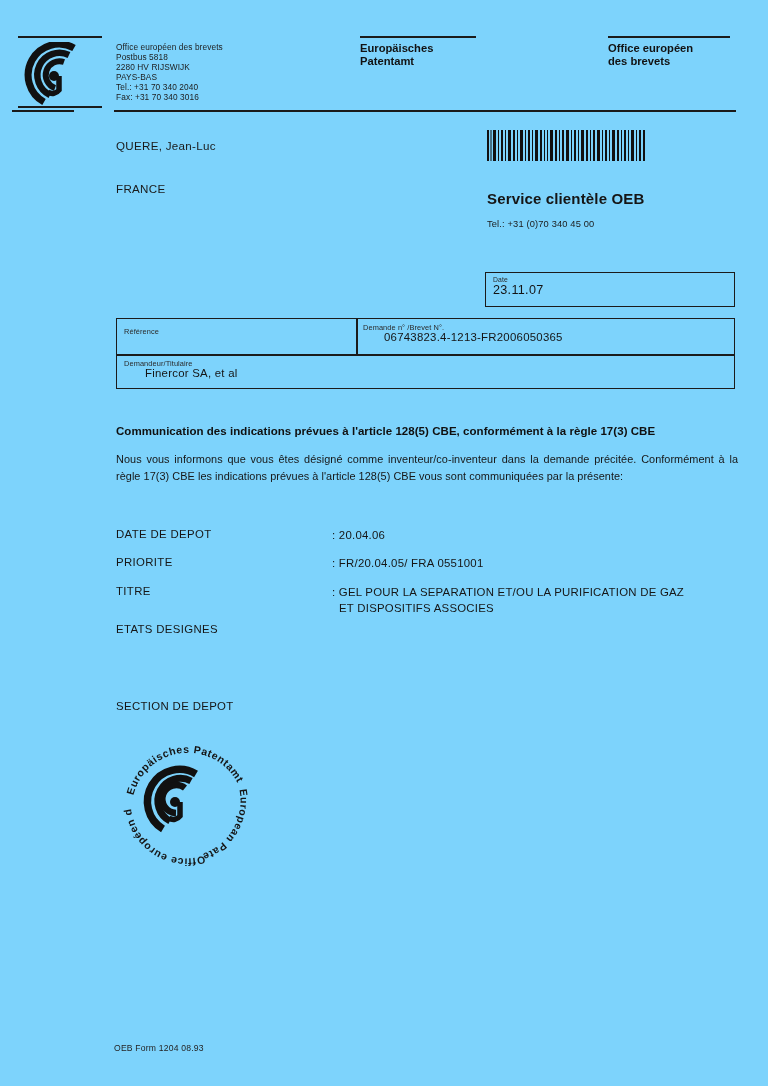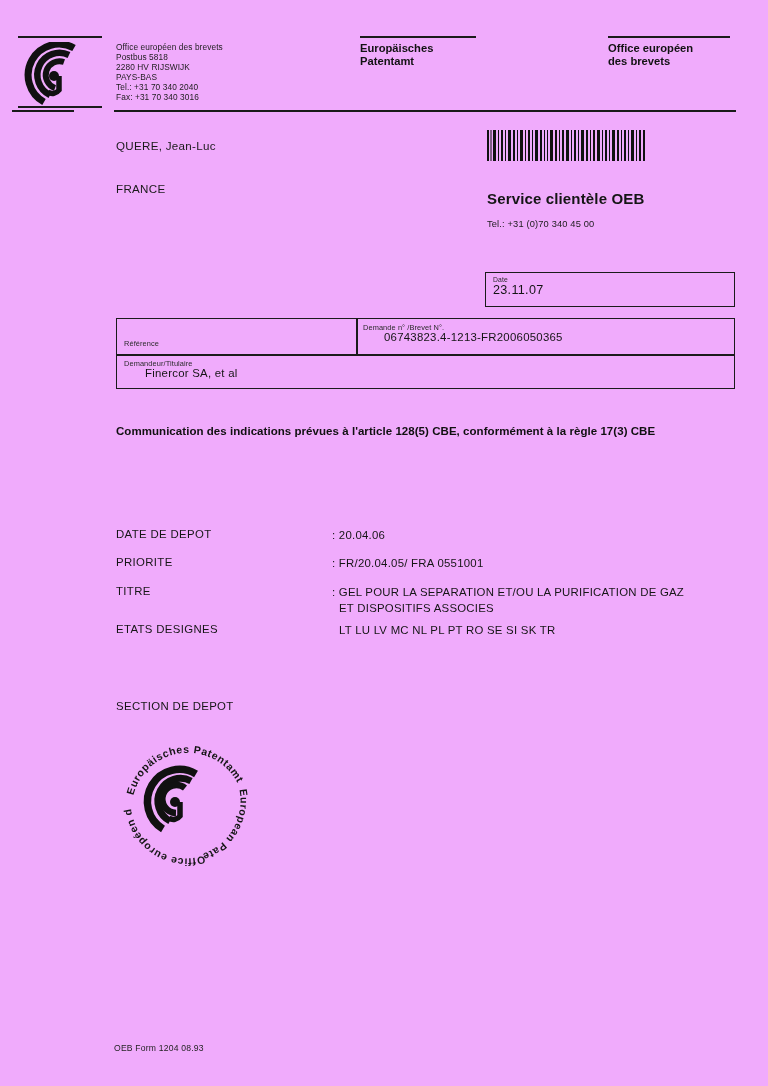--- a/index.html
+++ b/index.html
@@ -9,21 +9,21 @@
     background: #ffffff;
   }
   body {
     font-family: "Liberation Sans", sans-serif;
     color: #141414;
   }
   #page {
     position: relative;
     width: 768px;
     height: 1086px;
-    background: #f0abfc;
+    background: #7dd3fc;
     overflow: hidden;
   }
   .rule { position: absolute; background: #1a1a1a; }
 
   
   .logo-box {
     position: absolute;
     left: 18px;
     top: 36px;
     width: 84px;
@@ -117,21 +117,21 @@
     background: #1b1b1b;
   }
   .cell-label {
     position: absolute;
     font-size: 7.4px; color: #2a2a2a; letter-spacing: .1px; white-space: nowrap;
   }
   .cell-value {
     position: absolute;
     font-size: 11.4px; color: #151515; letter-spacing: .25px; white-space: nowrap; padding-left: 21px;
   }
-  #ref-label  { left: 7px;   top: 20px; }
+  #ref-label  { left: 7px;   top: 8px; }
   #app-label  { left: 246px; top: 4px; }
   #app-value  { left: 246px; top: 12px; }
   #hold-label { left: 7px;   top: 40px; }
   #hold-value { left: 7px;   top: 48px; }
 
   
   .doc-title {
     position: absolute; left: 116px; top: 425px; width: 624px;
     font-size: 11.5px; font-weight: bold; color: #101010; letter-spacing: .05px;
   }
@@ -268,20 +268,21 @@
     <span class="cell-label" id="ref-label">Référence</span>
 
     <span class="cell-label" id="app-label">Demande n° /Brevet N°.</span>
     <span class="cell-value" id="app-value">06743823.4-1213-FR2006050365</span>
 
     <span class="cell-label" id="hold-label">Demandeur/Titulaire</span>
     <span class="cell-value" id="hold-value">Finercor SA, et al</span>
   </div>
 
   <div class="doc-title">Communication des indications prévues à l'article 128(5) CBE, conformément à la règle 17(3) CBE</div>
+  <div class="para">Nous vous informons que vous êtes désigné comme inventeur/co-inventeur dans la demande précitée. Conformément à la règle 17(3) CBE les indications prévues à l'article 128(5) CBE vous sont communiquées par la présente:</div>
 
   <div class="field-row" style="top:528px">
     <span class="field-label">DATE DE DEPOT</span>
     <span class="field-value">: 20.04.06</span>
   </div>
 
   <div class="field-row" style="top:556px">
     <span class="field-label">PRIORITE</span>
     <span class="field-value">: FR/20.04.05/ FRA 0551001</span>
   </div>
@@ -290,21 +291,20 @@
     <span class="field-label">TITRE</span>
     <span class="field-value">
       <span>: GEL POUR LA SEPARATION ET/OU LA PURIFICATION DE GAZ</span>
       <span class="cont">ET DISPOSITIFS ASSOCIES</span>
     </span>
   </div>
 
   <div class="field-row" style="top:623px">
     <span class="field-label">ETATS DESIGNES</span>
     <span class="field-value">
-      <span class="cont">LT LU LV MC NL PL PT RO SE SI SK TR</span>
     </span>
   </div>
 
   <div class="section-depot">SECTION DE DEPOT</div>
 
   <svg class="seal" width="150" height="145" viewBox="0 0 150 145">
     <defs>
       <path id="arcTop" d="M 22,82 A 56,56 0 0 1 128,62"></path>
       <path id="arcRight" d="M 129,66 A 56,56 0 0 1 92,132"></path>
       <path id="arcBottom" d="M 96,133 A 56,56 0 0 1 21,86"></path>

